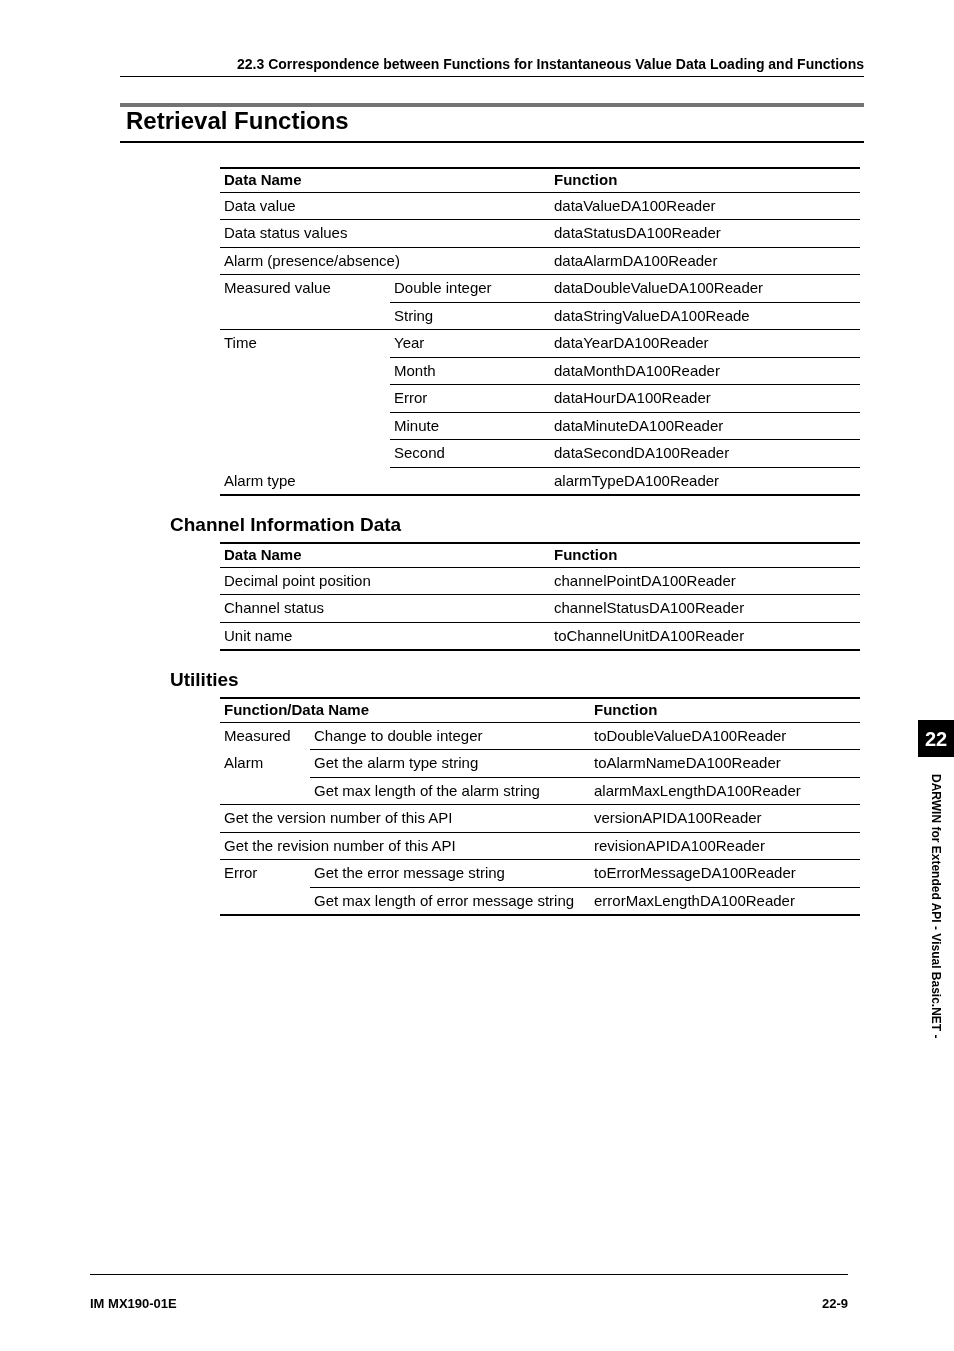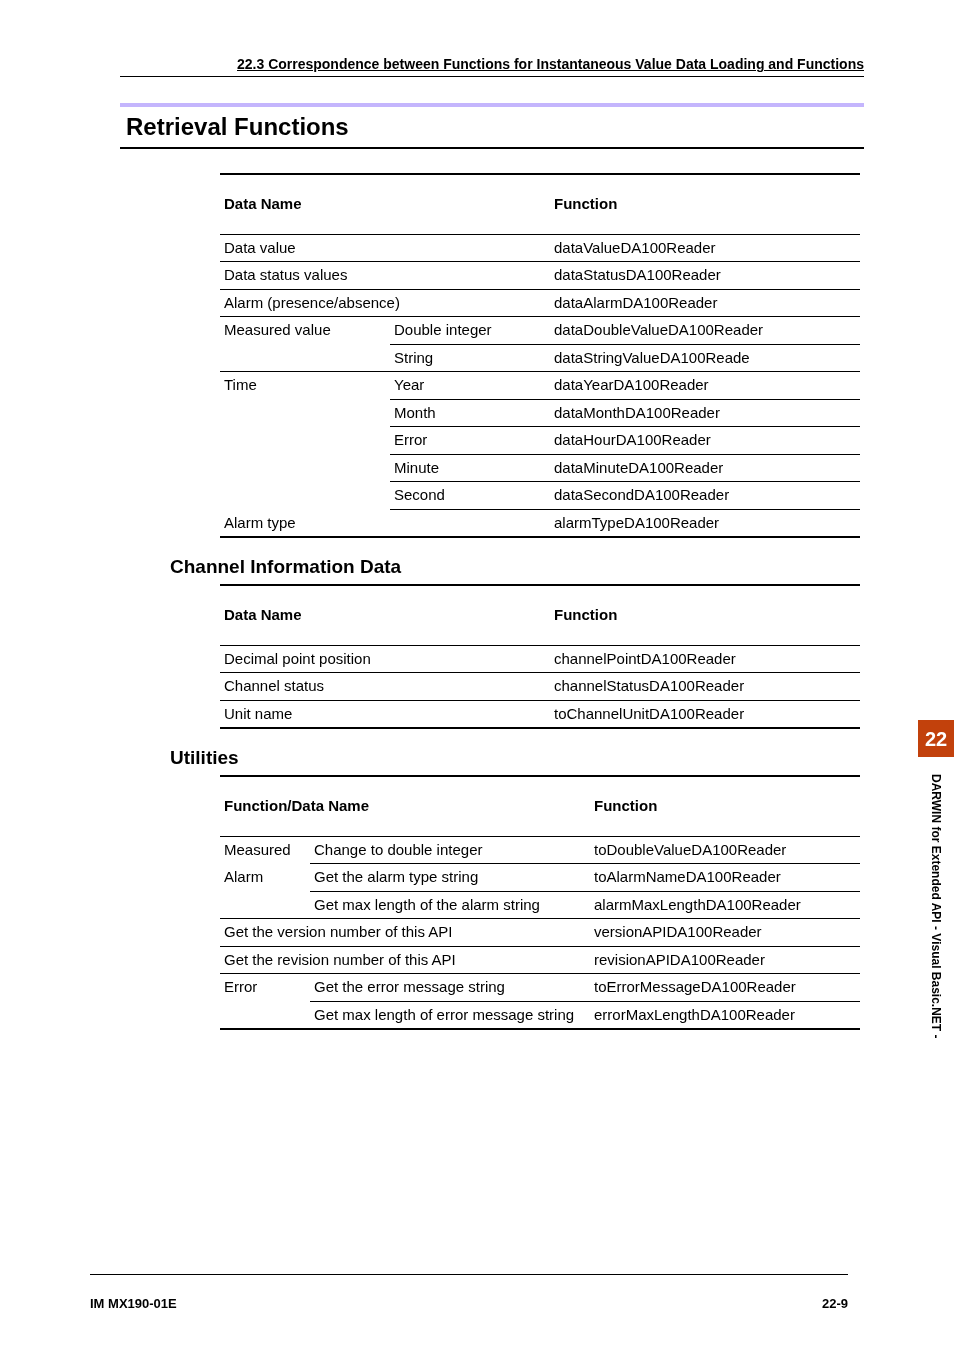--- a/index.html
+++ b/index.html
@@ -20,28 +20,27 @@
     box-sizing: border-box;
     padding: 56px 90px 0 120px;
   }
   .breadcrumb {
     font-weight: bold;
     font-size: 14px;
     text-align: right;
     border-bottom: 1.5px solid #000;
     padding-bottom: 4px;
     margin-bottom: 26px;
-    text-decoration: underline;
   }
   .h1 {
     font-size: 24px;
     font-weight: bold;
-    border-top: 4px solid #c4b5fd;
+    border-top: 4px solid #737373;
     border-bottom: 2px solid #000;
-    padding: 6px 0 6px 6px;
+    padding: 0 0 6px 6px;
     margin: 0 0 24px 0;
   }
   .h2 {
     font-size: 19px;
     font-weight: bold;
     margin: 12px 0 6px 50px;
   }
   table.data {
     border-collapse: collapse;
     width: 640px;
@@ -49,37 +48,37 @@
     font-size: 15px;
     line-height: 1.5;
     table-layout: fixed;
     margin-bottom: 18px;
   }
   table.data th {
     text-align: left;
     font-weight: bold;
     border-top: 2px solid #000;
     border-bottom: 1px solid #000;
-    padding: 18px 4px;
+    padding: 0 4px;
   }
   table.data td {
     border-bottom: 1px solid #000;
     padding: 2px 4px;
     vertical-align: top;
   }
   table.data tr.last td { border-bottom: 2px solid #000; }
   table.data .noborder { border-bottom: none; }
 
   
   .sidetab {
     position: absolute;
     right: 0;
     top: 720px;
     width: 36px;
-    background: #c2410c;
+    background: #000000;
     color: #fff;
     text-align: center;
     padding: 8px 0 6px 0;
   }
   .sidetab .num { font-size: 20px; font-weight: bold; }
   .sidetab-label {
     position: absolute;
     right: 0;
     top: 774px;
     width: 36px;

